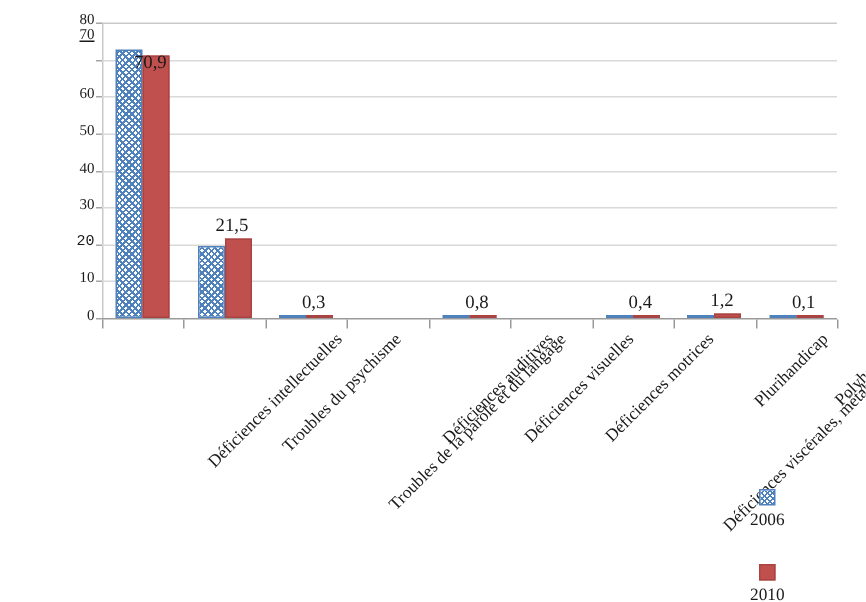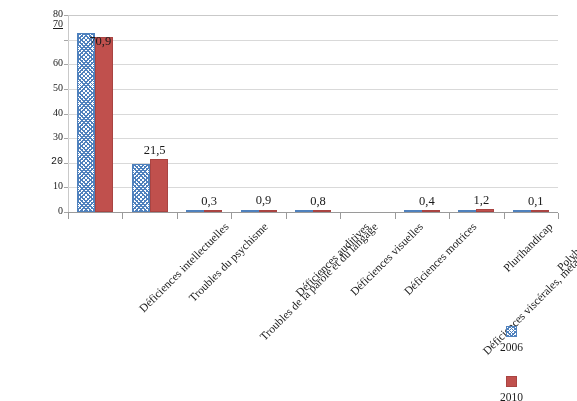--- a/index.html
+++ b/index.html
@@ -231,27 +231,20 @@
         </div>
         <div class="bar-label" style="bottom: 55.9437px; left: calc(50% + 5px);">21,5</div>
       </div>
       <div class="group" style="left: 108.889px; width: 54.4444px;">
         <div class="bars">
           <div class="bar bar-2006" title="2006: 0.1" style="height: 1.5px;"></div>
           <div class="bar bar-2010" title="2010: 0.3" style="height: 1.5px;"></div>
         </div>
         <div class="bar-label" style="bottom: 4.5px; left: calc(50% + 5px);">0,3</div>
       </div>
-      <div class="group" style="left: 163.333px; width: 54.4444px;">
-        <div class="bars">
-          <div class="bar bar-2006" title="2006: 0.6" style="height: 1.5px;"></div>
-          <div class="bar bar-2010" title="2010: 0.9" style="height: 2.21625px;"></div>
-        </div>
-        <div class="bar-label" style="bottom: 5.21625px; left: calc(50% + 5px);">0,9</div>
-      </div>
       <div class="group" style="left: 217.778px; width: 54.4444px;">
         <div class="bars">
           <div class="bar bar-2006" title="2006: 0.4" style="height: 1.5px;"></div>
           <div class="bar bar-2010" title="2010: 0.8" style="height: 1.97px;"></div>
         </div>
         <div class="bar-label" style="bottom: 4.97px; left: calc(50% + 5px);">0,8</div>
       </div>
       <div class="group" style="left: 326.667px; width: 54.4444px;">
         <div class="bars">
           <div class="bar bar-2006" title="2006: 0.1" style="height: 1.5px;"></div>

